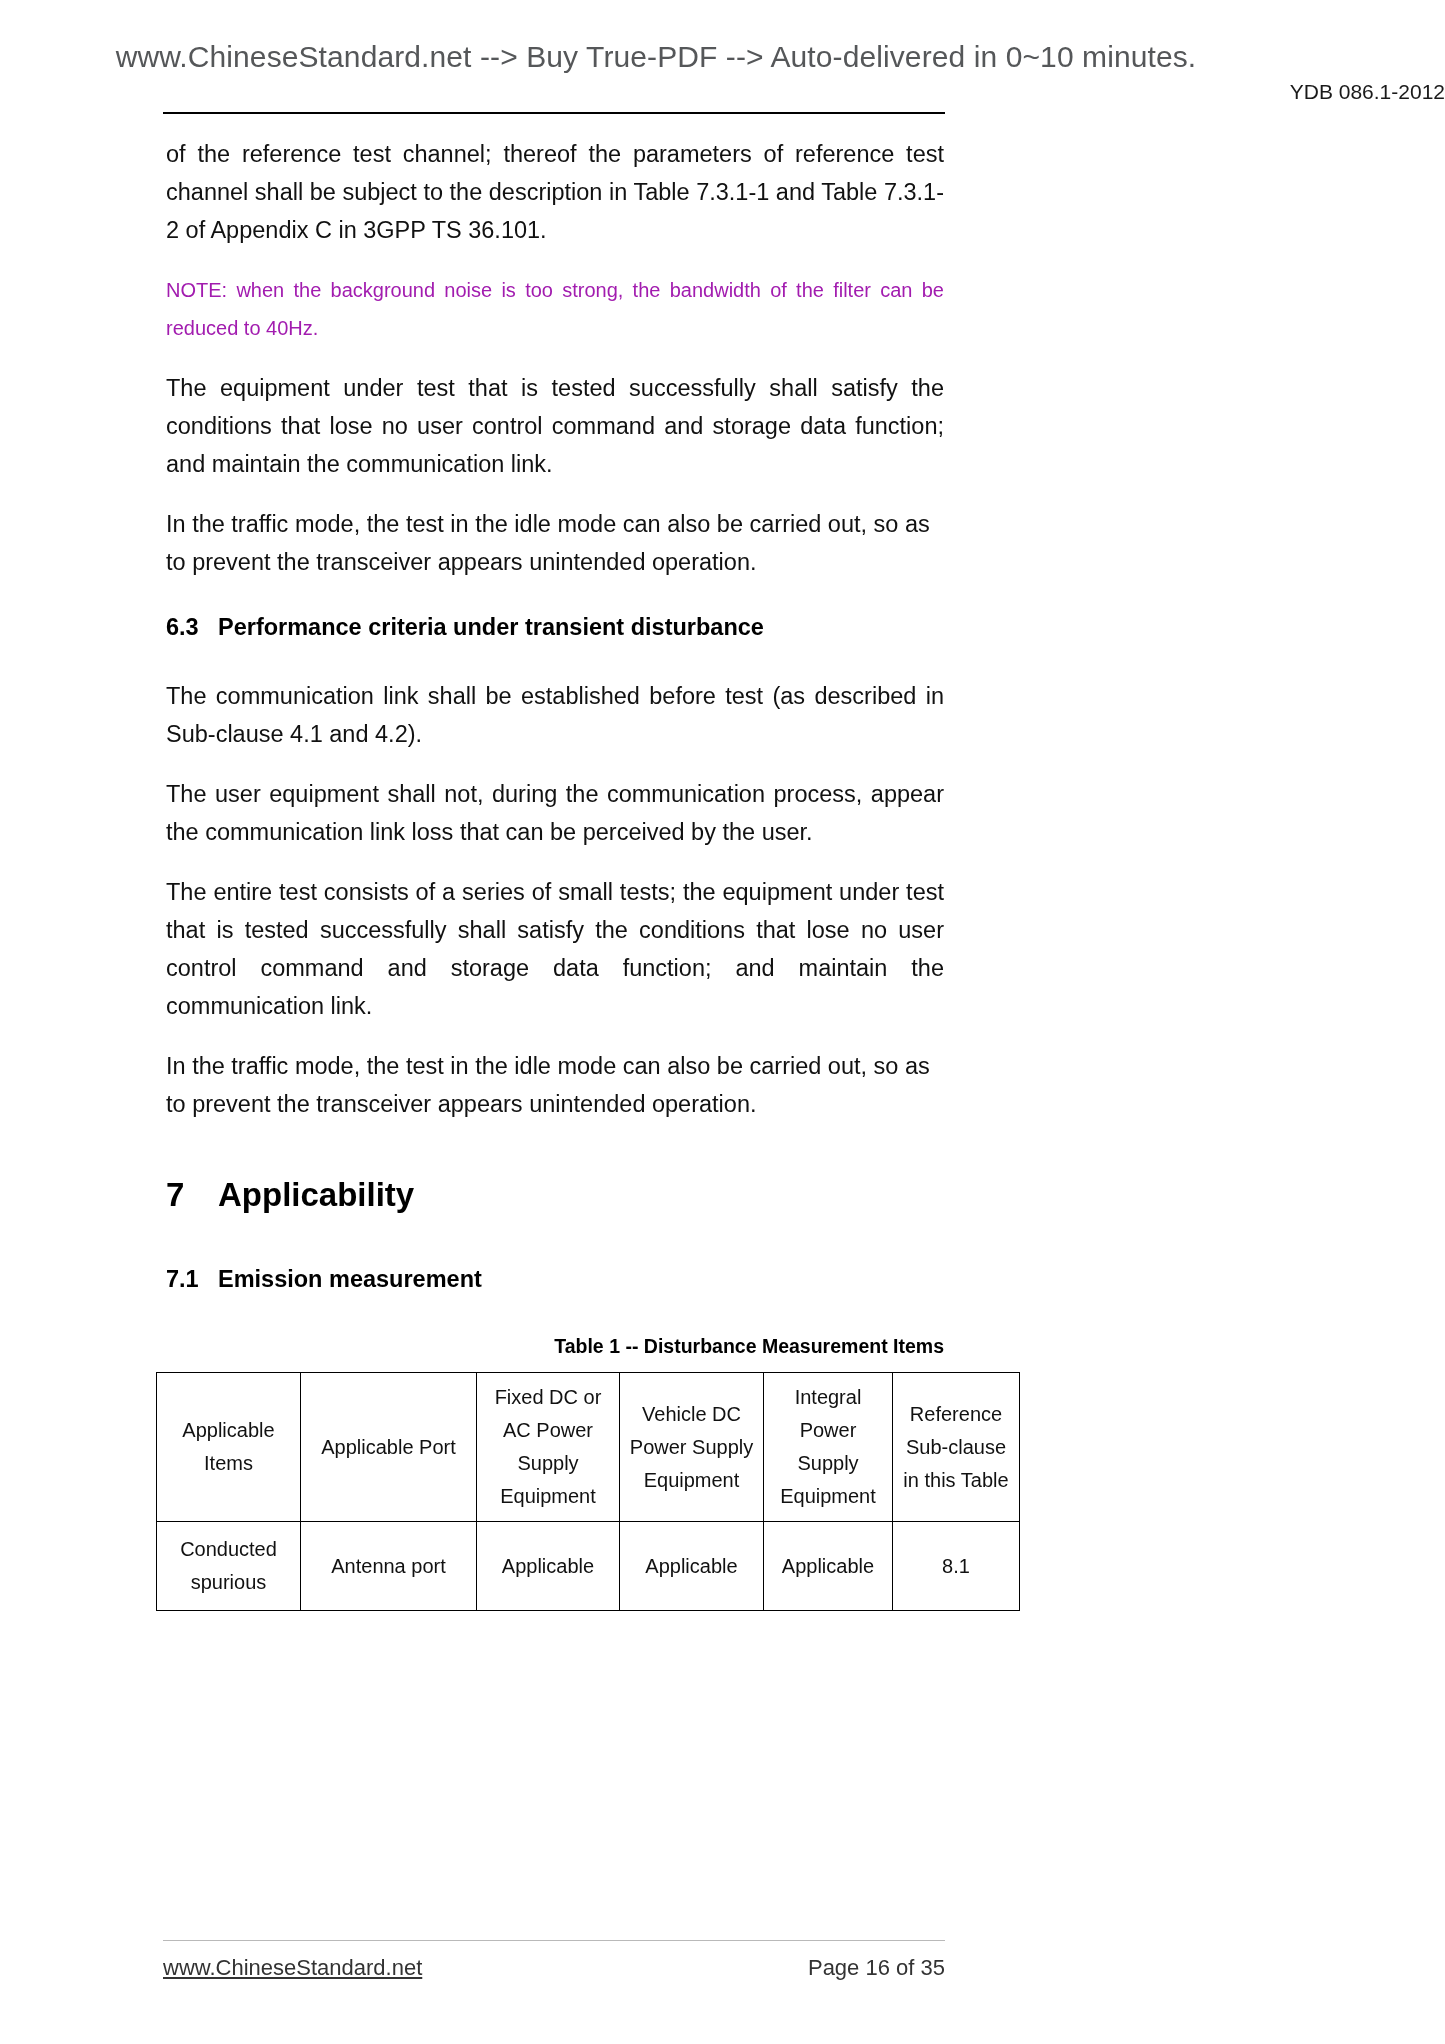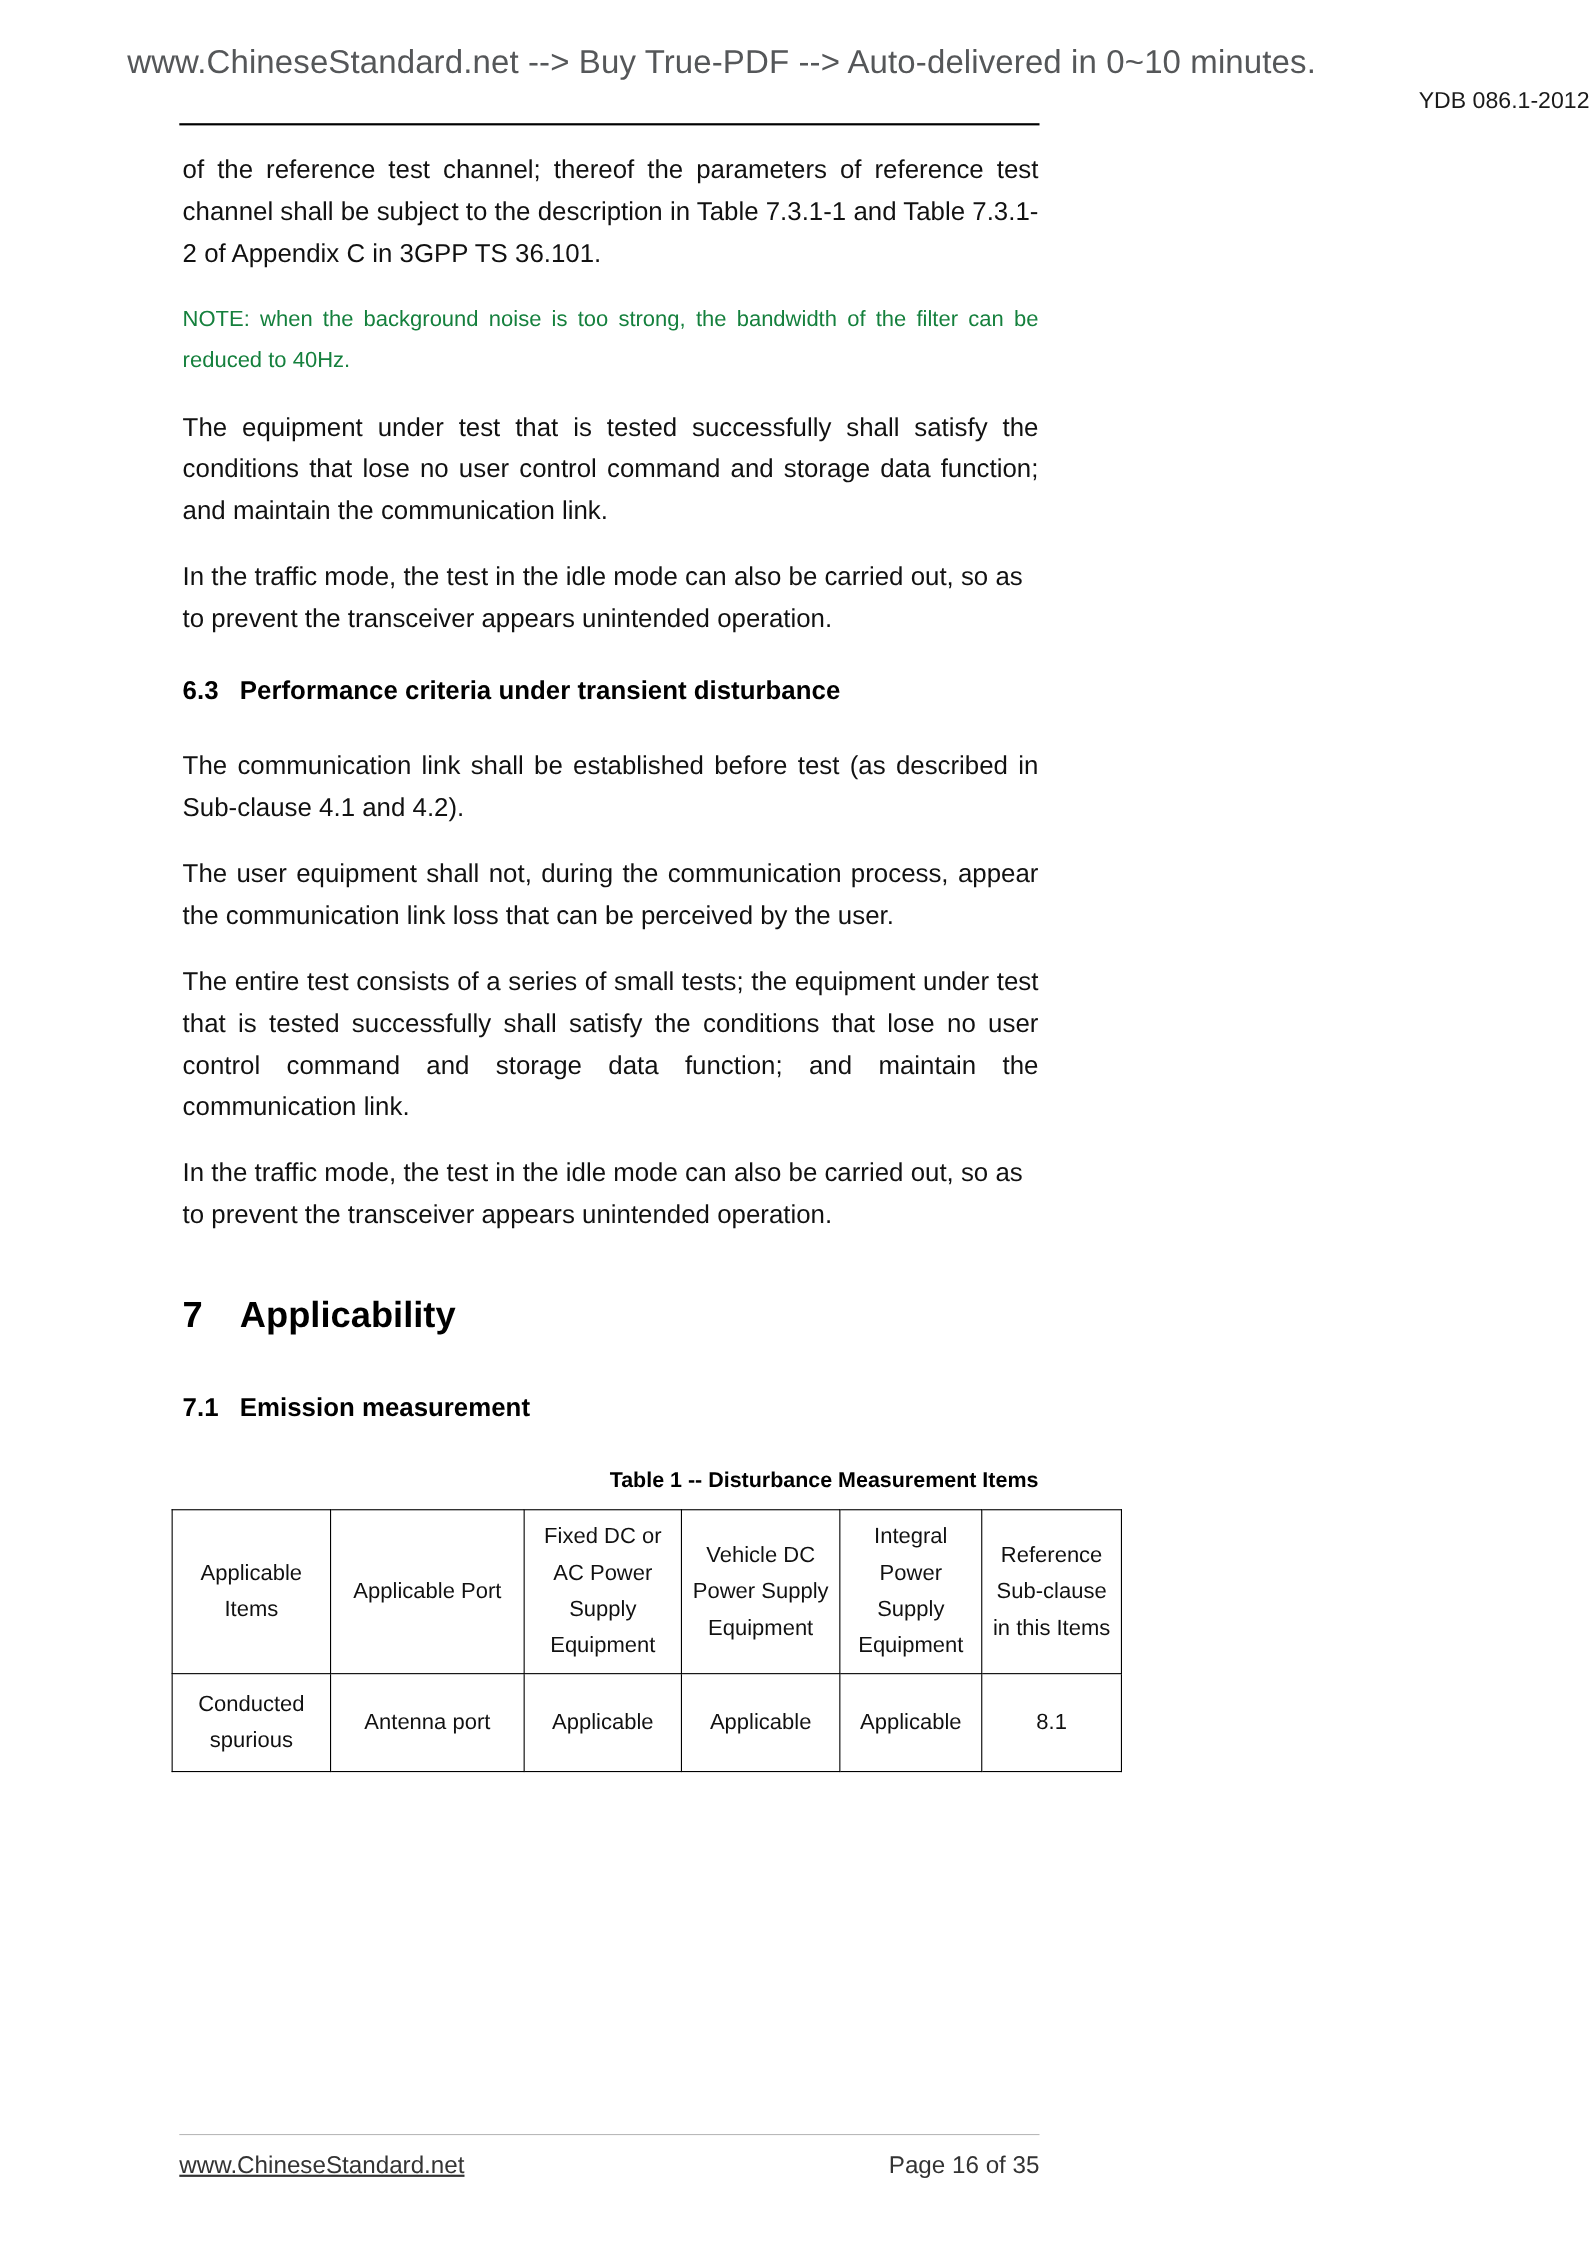--- a/index.html
+++ b/index.html
@@ -69,21 +69,21 @@
     text-justify: inter-word;
     color: #111111;
   }
   p.body-text.last-left { text-align: left; }
 
   p.note-text {
     margin: 2px 0 22px 0;
     font-size: 20px;
     line-height: 38px;
     text-align: justify;
-    color: #15803d;
+    color: #a21caf;
   }
 
   h2.clause {
     margin: 30px 0 34px 0;
     font-size: 23.5px;
     font-weight: bold;
     line-height: 32px;
     color: #000000;
   }
   h2.clause .num { display: inline-block; width: 52px; }
@@ -231,21 +231,21 @@
             <div>Equipment</div>
           </td>
           <td class="c4 head-cell">
             <div>Integral</div>
             <div>Power Supply</div>
             <div>Equipment</div>
           </td>
           <td class="c5 head-cell">
             <div>Reference</div>
             <div>Sub-clause</div>
-            <div>in this Items</div>
+            <div>in this Table</div>
           </td>
         </tr>
         <tr>
           <td class="c0 data-cell">
             <div>Conducted</div>
             <div>spurious</div>
           </td>
           <td class="c1 data-cell">
             <div>Antenna port</div>
           </td>

